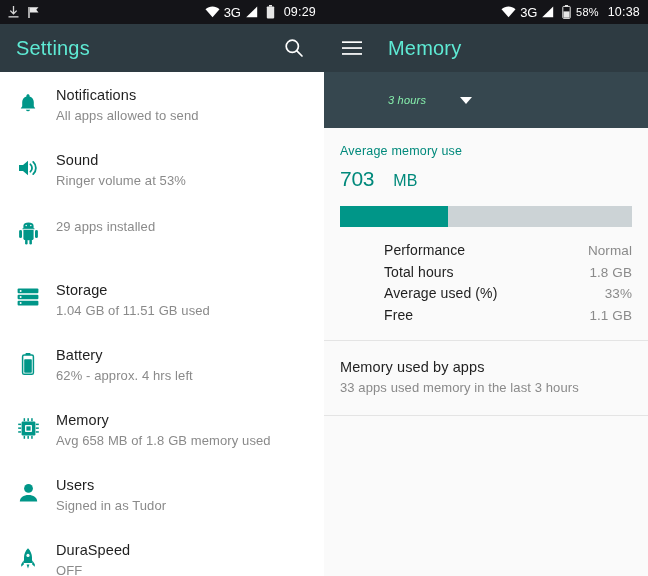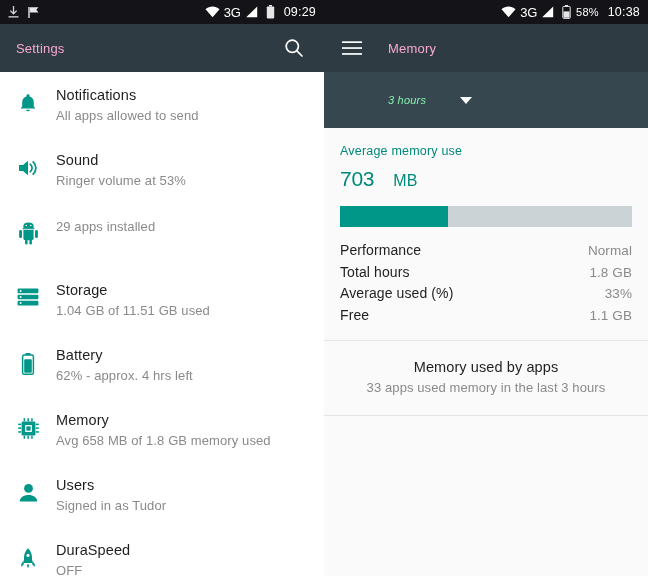--- a/index.html
+++ b/index.html
@@ -56,24 +56,24 @@
   .toolbar {
     height: 48px;
     background: #2e3b42;
     display: flex;
     align-items: center;
     padding: 0 16px;
     box-sizing: border-box;
     color: #ffffff;
   }
   .toolbar .title {
-    font-size: 13px;
+    font-size: 20px;
     font-weight: 500;
     letter-spacing: .2px;
-    color: #f9a8d4;
+    color: #5eead4;
   }
   .toolbar .flexspace { flex: 1; }
   .icon-btn {
     width: 28px; height: 28px;
     display: flex; align-items: center; justify-content: center;
     cursor: pointer;
   }
   .menu-btn { margin-right: 22px; margin-left: -2px; }
 
   
@@ -162,28 +162,27 @@
     height: 100%;
     background: #009688;
   }
   .stats { margin-top: 13px; }
   .stat-row {
     display: flex;
     justify-content: space-between;
     align-items: baseline;
     line-height: 20.5px;
   }
-  .stat-key { font-size: 14px; color: #1f1f1f; letter-spacing: .1px; }
+  .stat-key { font-size: 14px; color: #1f1f1f; letter-spacing: .1px; margin-left: 44px; }
   .stat-val { font-size: 13.5px; color: #8a8a8a; letter-spacing: .1px; }
   .divider { height: 1px; background: #e4e4e4; width: 100%; }
   .apps-row {
     padding: 16px 16px 17px 16px;
     cursor: pointer;
     background: #fafafa;
-    text-align: center;
   }
   .apps-title { font-size: 14.5px; color: #1f1f1f; line-height: 20px; letter-spacing: .1px;}
   .apps-sub { font-size: 13px; color: #8a8a8a; line-height: 20px; margin-top: 1px; letter-spacing: .1px;}
   .filler { flex: 1; background: #fafafa; }
   .rightcol { display: flex; flex-direction: column; height: 504px; }
 </style>
 </head>
 <body>
 
 <div class="screen">

